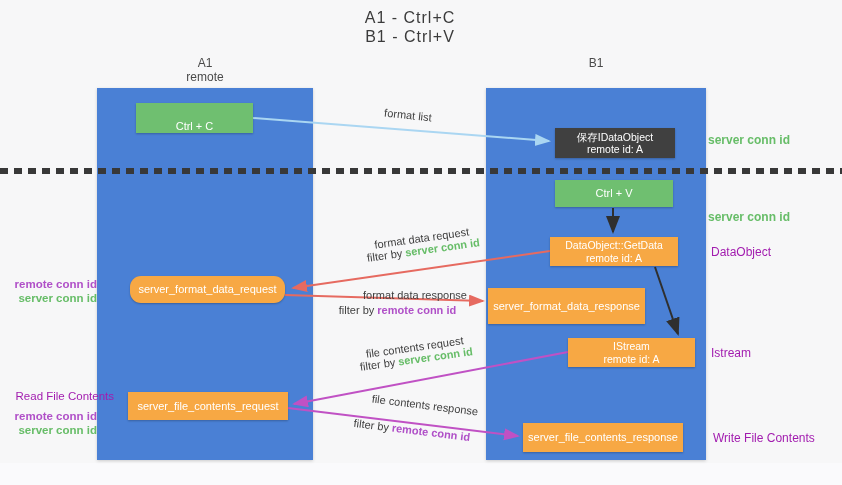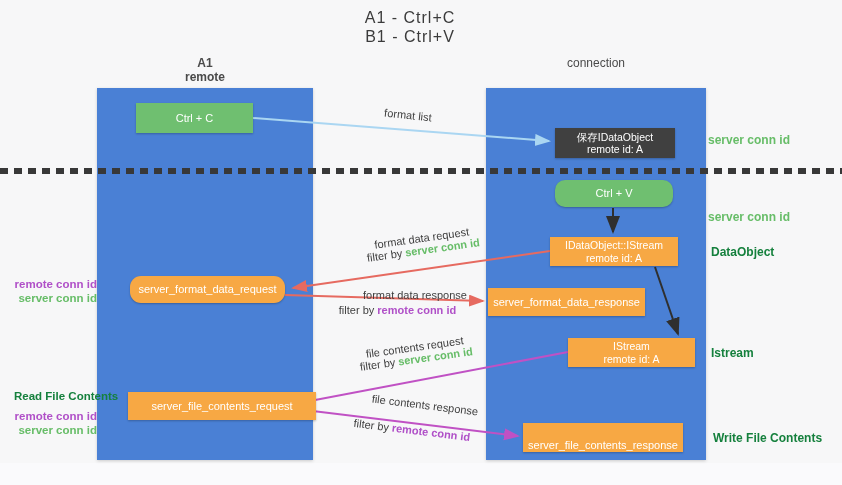--- a/index.html
+++ b/index.html
@@ -2,31 +2,31 @@
 <html><head>
 <meta charset="utf-8">
 <style>
   html,body{margin:0;padding:0;background:#f7f7f8;}
   .stage{position:relative;width:842px;height:485px;background:#f7f7f8;overflow:hidden;
          font-family:"Liberation Sans",sans-serif;}
   .bottom-strip{position:absolute;left:0;top:463px;width:842px;height:22px;background:#fafafc;}
   .title{position:absolute;left:-11px;top:8px;width:842px;text-align:center;
          font-size:16px;line-height:19px;color:#3b3b3b;letter-spacing:1px;}
   .col-head{position:absolute;top:56px;text-align:center;font-size:12px;line-height:14px;color:#4a4a4a;}
-  .col-head.a{left:97px;width:216px;font-weight:bold;}
+  .col-head.a{left:97px;width:216px;}
   .col-head.b{left:486px;width:220px;}
   .column{position:absolute;top:88px;height:372px;box-shadow:0 1px 3px rgba(0,0,0,.18);}
   .column.a{left:97px;width:216px;}
   .column.b{left:486px;width:220px;}
   .dashline{position:absolute;left:0;top:168px;width:842px;height:6px;
             background:repeating-linear-gradient(90deg,#383838 0 8px,transparent 8px 14px);z-index:6;}
   .node{position:absolute;color:#fff;text-align:center;box-shadow:0 1px 2px rgba(0,0,0,.25);
         display:flex;flex-direction:column;justify-content:center;z-index:5;font-size:11px;line-height:13px;}
   .node.small{font-size:10.5px;line-height:12.5px;}
-  .lbl{position:absolute;font-size:11.5px;color:#15803d;white-space:nowrap;z-index:7;font-weight:bold;}
+  .lbl{position:absolute;font-size:11.5px;color:#a21caf;white-space:nowrap;z-index:7;}
   .lbl.green{font-weight:bold;}
   .lbl.purple{font-weight:bold;}
   .lbl.right-align{text-align:right;}
   .flowlabel{position:absolute;z-index:7;font-size:11px;color:#3f3f3f;white-space:nowrap;text-align:center;}
   .flowlabel .key{font-weight:bold;}
   svg.overlay{position:absolute;left:0;top:0;z-index:4;}
 </style>
 </head>
 <body>
 
@@ -37,21 +37,21 @@
   <div class="title">
     <div>A1 - Ctrl+C</div>
     <div>B1 - Ctrl+V</div>
   </div>
 
   <div class="col-head a">
     <div>A1</div>
     <div>remote</div>
   </div>
   <div class="col-head b">
-    <div>connection</div>
+    <div>B1</div>
   </div>
 
   <div class="column a" style="background:#4a80d5;"></div>
   <div class="column b" style="background:#4a80d5;"></div>
 
   <div class="dashline"></div>
 
   <svg class="overlay" width="842" height="485">
     <defs>
       <marker id="m-blue" markerWidth="9" markerHeight="8" refX="7" refY="3" orient="auto">
@@ -69,56 +69,56 @@
     </defs>
     <line x1="253" y1="118" x2="549" y2="141" stroke="#aad6f2" stroke-width="2" marker-end="url(#m-blue)"></line>
     <line x1="613" y1="208" x2="613" y2="232" stroke="#2f2f2f" stroke-width="2" marker-end="url(#m-black)"></line>
     <line x1="550" y1="251" x2="293" y2="288" stroke="#e66a60" stroke-width="2" marker-end="url(#m-red)"></line>
     <line x1="285" y1="295" x2="483" y2="301" stroke="#e66a60" stroke-width="2" marker-end="url(#m-red)"></line>
     <line x1="655" y1="267" x2="678" y2="334" stroke="#2f2f2f" stroke-width="2" marker-end="url(#m-black)"></line>
     <line x1="568" y1="352" x2="294" y2="404" stroke="#c051c4" stroke-width="2" marker-end="url(#m-magenta)"></line>
     <line x1="288" y1="408" x2="518" y2="436" stroke="#c051c4" stroke-width="2" marker-end="url(#m-magenta)"></line>
   </svg>
 
-  <div class="node" style="left:136px;top:103px;width:117px;height:30px;background:#6fbf70;">
+  <div class="node" style="left:136px;top:103px;width:117px;height:30px;background:#6fbf70;justify-content:flex-end;">
     <span>Ctrl + C</span>
   </div>
 
   <div class="node small" style="left:555px;top:128px;width:120px;height:30px;background:#404040;">
     <span>保存IDataObject</span>
     <span>remote id: A</span>
   </div>
 
-  <div class="node" style="left:555px;top:180px;width:118px;height:27px;background:#6fbf70;border-radius:10px;">
+  <div class="node" style="left:555px;top:180px;width:118px;height:27px;background:#6fbf70;">
     <span>Ctrl + V</span>
   </div>
 
   <div class="node small" style="left:550px;top:237px;width:128px;height:29px;background:#f7a844;">
-    <span>IDataObject::IStream</span>
+    <span>DataObject::GetData</span>
     <span>remote id: A</span>
   </div>
 
   <div class="node" style="left:130px;top:276px;width:155px;height:27px;background:#f7a844;border-radius:11px;">
     <span>server_format_data_request</span>
   </div>
 
-  <div class="node" style="left:488px;top:288px;width:157px;height:28px;background:#f7a844;">
+  <div class="node" style="left:488px;top:288px;width:157px;height:36px;background:#f7a844;">
     <span>server_format_data_response</span>
   </div>
 
   <div class="node small" style="left:568px;top:338px;width:127px;height:29px;background:#f7a844;">
     <span>IStream</span>
     <span>remote id: A</span>
   </div>
 
-  <div class="node" style="left:128px;top:392px;width:188px;height:28px;background:#f7a844;">
+  <div class="node" style="left:128px;top:392px;width:160px;height:28px;background:#f7a844;">
     <span>server_file_contents_request</span>
   </div>
 
-  <div class="node" style="left:523px;top:423px;width:160px;height:29px;background:#f7a844;justify-content:flex-end;">
+  <div class="node" style="left:523px;top:423px;width:160px;height:29px;background:#f7a844;">
     <span>server_file_contents_response</span>
   </div>
 
   <div class="lbl green" style="left:708px;top:133px;color:#67bd68;font-size:12px;">server conn id</div>
   <div class="lbl green" style="left:708px;top:210px;color:#67bd68;font-size:12px;">server conn id</div>
   <div class="lbl" style="left:711px;top:245px;font-size:12px;">DataObject</div>
   <div class="lbl" style="left:711px;top:346px;font-size:12px;">Istream</div>
   <div class="lbl" style="left:713px;top:431px;font-size:12px;">Write File Contents</div>
 
   <div class="lbl purple right-align" style="left:0;top:278px;width:97px;color:#b050c8;">remote conn id</div>

